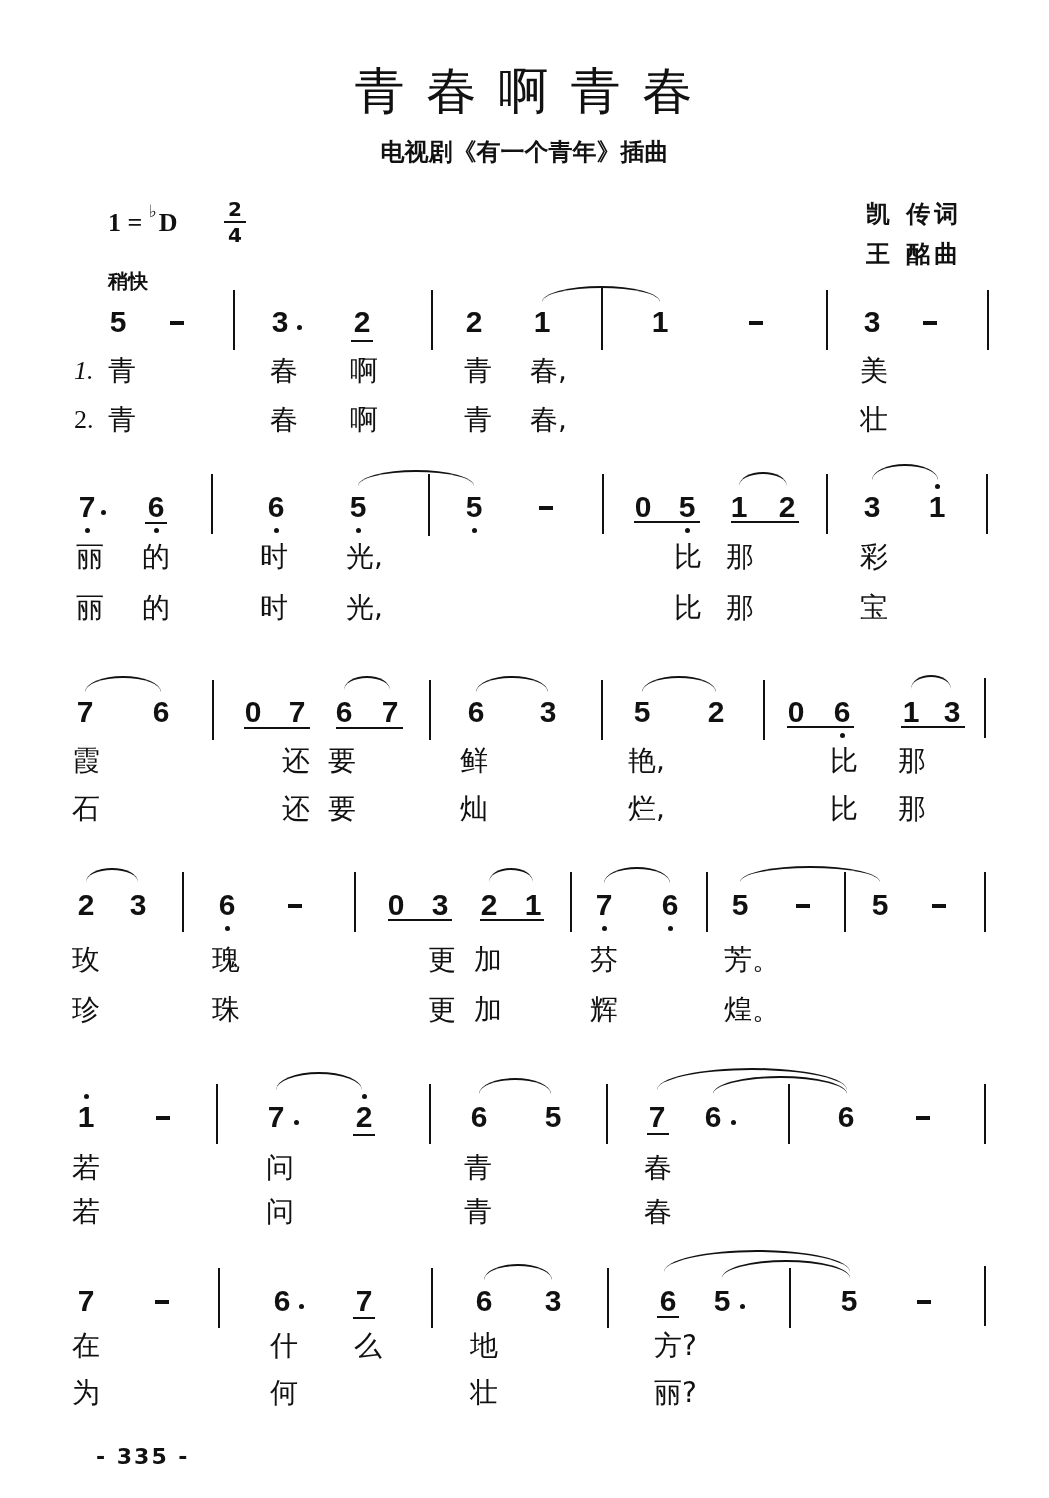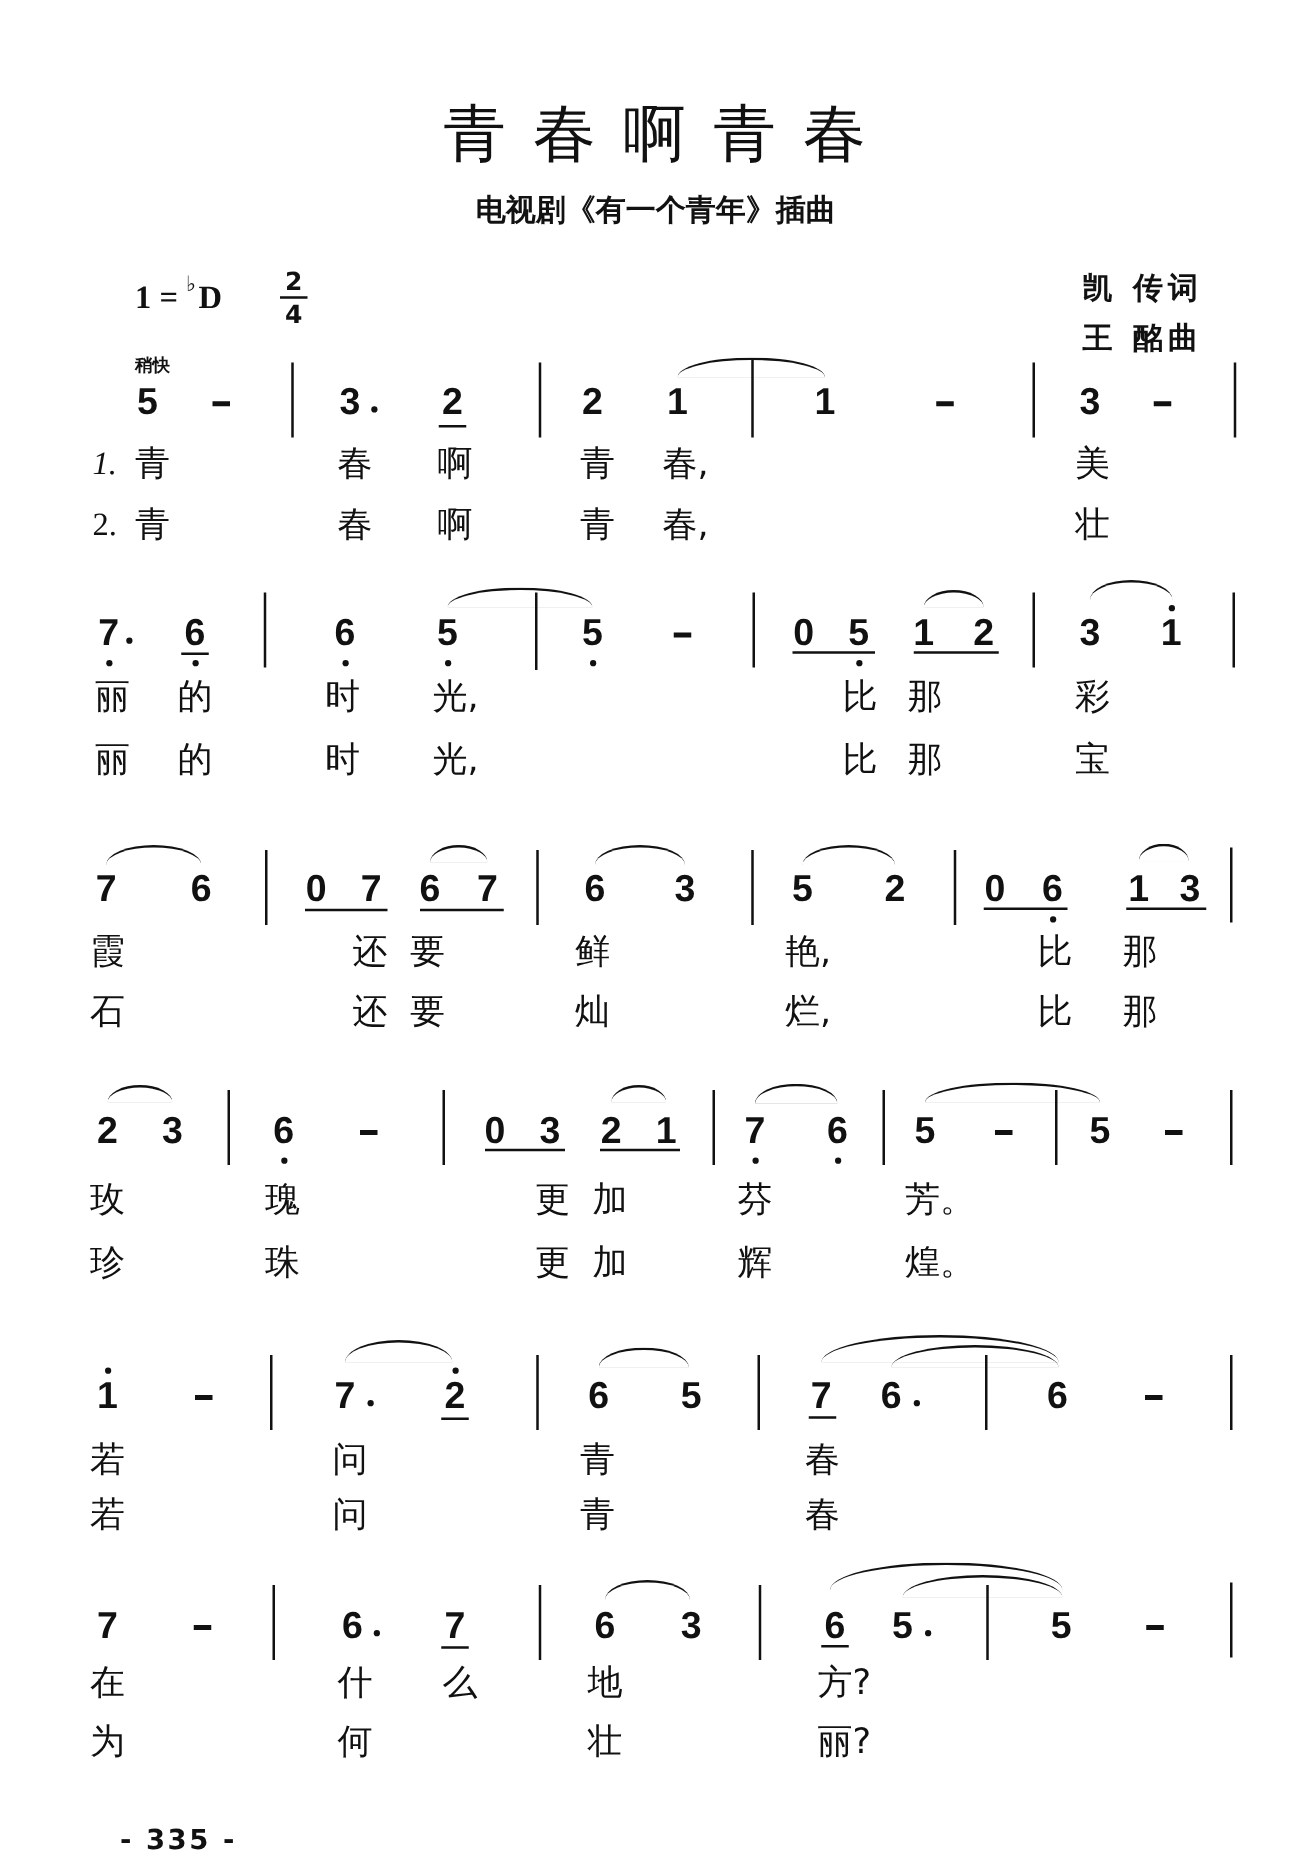--- a/index.html
+++ b/index.html
@@ -1,27 +1,27 @@
 <!DOCTYPE html>
 <html><head>
 <meta charset="utf-8">
 <style>
   html, body { margin: 0; padding: 0; background: #ffffff; }
   body { width: 1049px; height: 1498px; position: relative; overflow: hidden;
          font-family: "DejaVu Sans", "Liberation Sans", sans-serif; color: #111; }
-  .abs { position: absolute; margin-top: 16px; }
+  .abs { position: absolute; }
   .title { left: 0; width: 1049px; top: 58px; text-align: center; font-family: "DejaVu Serif", "Liberation Serif", serif;
            font-size: 50px; letter-spacing: 22px; font-weight: 400; padding-left: 20px; box-sizing: border-box; }
   .subtitle { left: 0; width: 1049px; top: 136px; text-align: center; font-size: 24px; font-weight: bold; }
   .key { left: 108px; top: 205px; font-size: 26px; font-weight: bold; font-family: "Liberation Serif", serif; }
   .key sup { font-size: 17px; font-weight: normal; position: relative; top: -4px; margin-right: 2px; }
   .meter { left: 224px; top: 198px; width: 22px; text-align: center; font-weight: bold; font-size: 20px; line-height: 22px; }
   .meter .line { border-top: 2px solid #111; margin: 1px 0; }
   .credit { font-size: 24px; font-weight: bold; letter-spacing: 4px; }
-  .tempo { left: 108px; top: 268px; font-size: 14px; font-weight: bold; }
+  .tempo { left: 108px; top: 268px; font-size: 20px; font-weight: bold; }
   .sys { position: absolute; left: 0; width: 1049px; }
   .note { position: absolute; font-weight: bold; font-size: 30px; line-height: 34px; text-align: center; width: 28px; margin-left: -14px; font-family: "Liberation Sans", sans-serif; }
   .note .dot-above, .note .dot-below { position: absolute; left: 50%; width: 5px; height: 5px; margin-left: -2px; background: #111; border-radius: 50%; }
   .note .dot-above { top: -6px; }
   .note .dot-below { bottom: -9px; }
   .aug { position: absolute; width: 5px; height: 5px; background: #111; border-radius: 50%; }
   .dash { position: absolute; width: 14px; height: 4px; background: #111; }
   .bar { position: absolute; width: 2px; background: #111; }
   .uline { position: absolute; height: 2px; background: #111; }
   .slur { position: absolute; border-top: 2px solid #111; border-radius: 50% 50% 0 0 / 100% 100% 0 0; }

